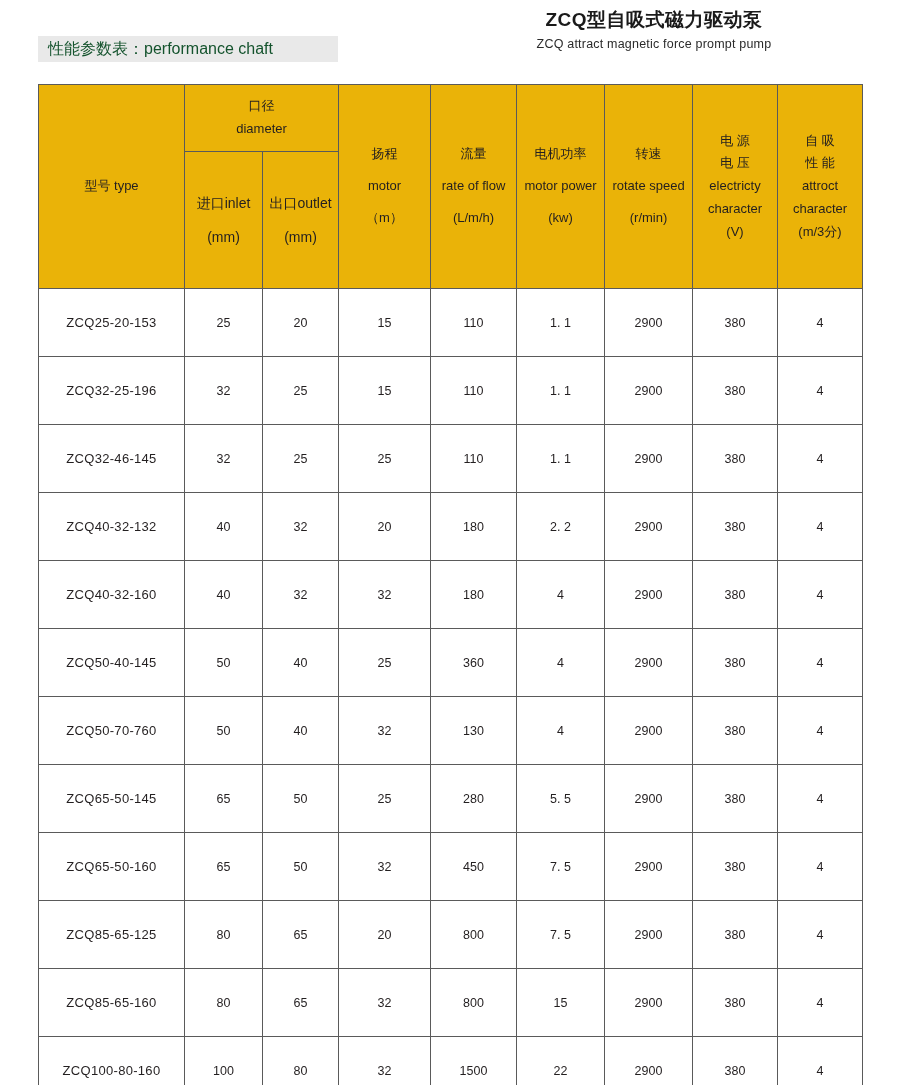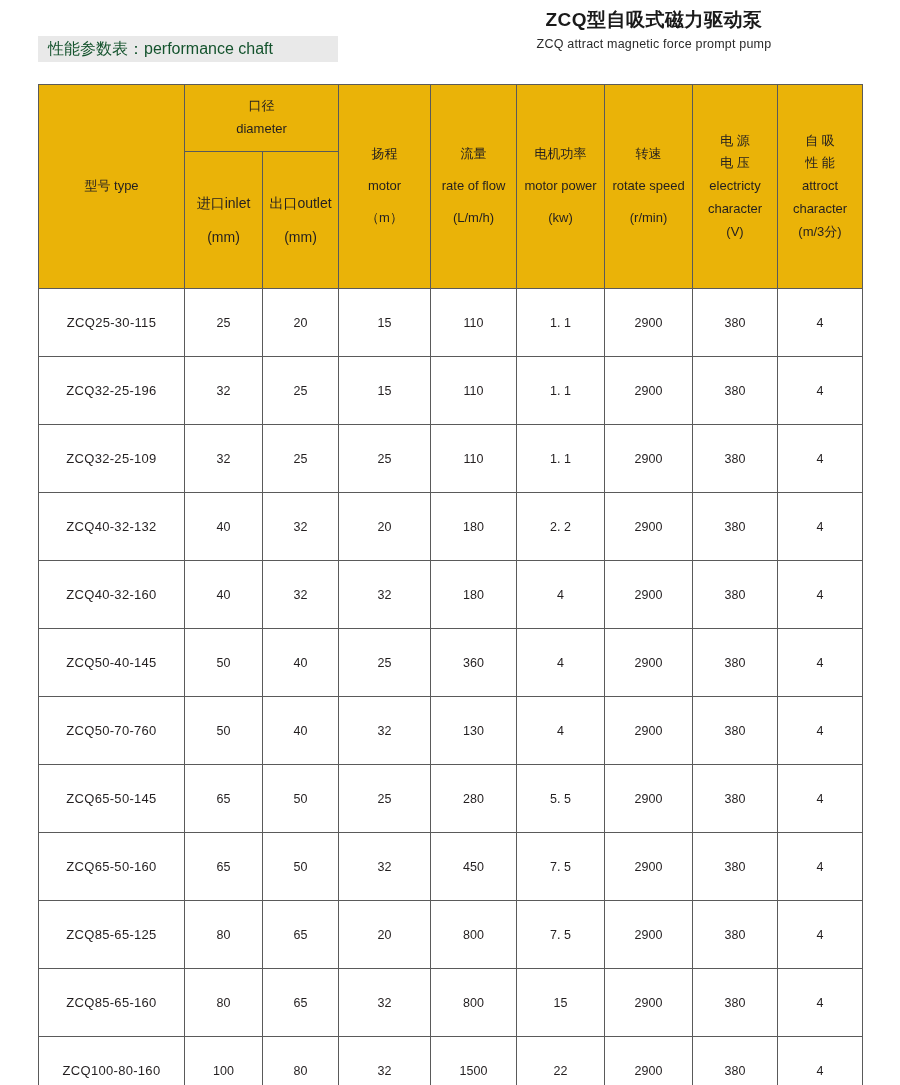--- a/index.html
+++ b/index.html
@@ -213,21 +213,21 @@
           </th>
           <th class="th-sub">
             <span class="hdr-line">出口outlet</span>
             <span class="hdr-gap"></span>
             <span class="hdr-line">(mm)</span>
           </th>
         </tr>
       </thead>
       <tbody id="tbody">
           <tr>
-            <td class="model">ZCQ25-30-115</td>
+            <td class="model">ZCQ25-20-153</td>
             <td>25</td>
             <td>20</td>
             <td>15</td>
             <td>110</td>
             <td>1. 1</td>
             <td>2900</td>
             <td>380</td>
             <td>4</td>
           </tr>
           <tr>
@@ -235,21 +235,21 @@
             <td>32</td>
             <td>25</td>
             <td>15</td>
             <td>110</td>
             <td>1. 1</td>
             <td>2900</td>
             <td>380</td>
             <td>4</td>
           </tr>
           <tr>
-            <td class="model">ZCQ32-25-109</td>
+            <td class="model">ZCQ32-46-145</td>
             <td>32</td>
             <td>25</td>
             <td>25</td>
             <td>110</td>
             <td>1. 1</td>
             <td>2900</td>
             <td>380</td>
             <td>4</td>
           </tr>
           <tr>

